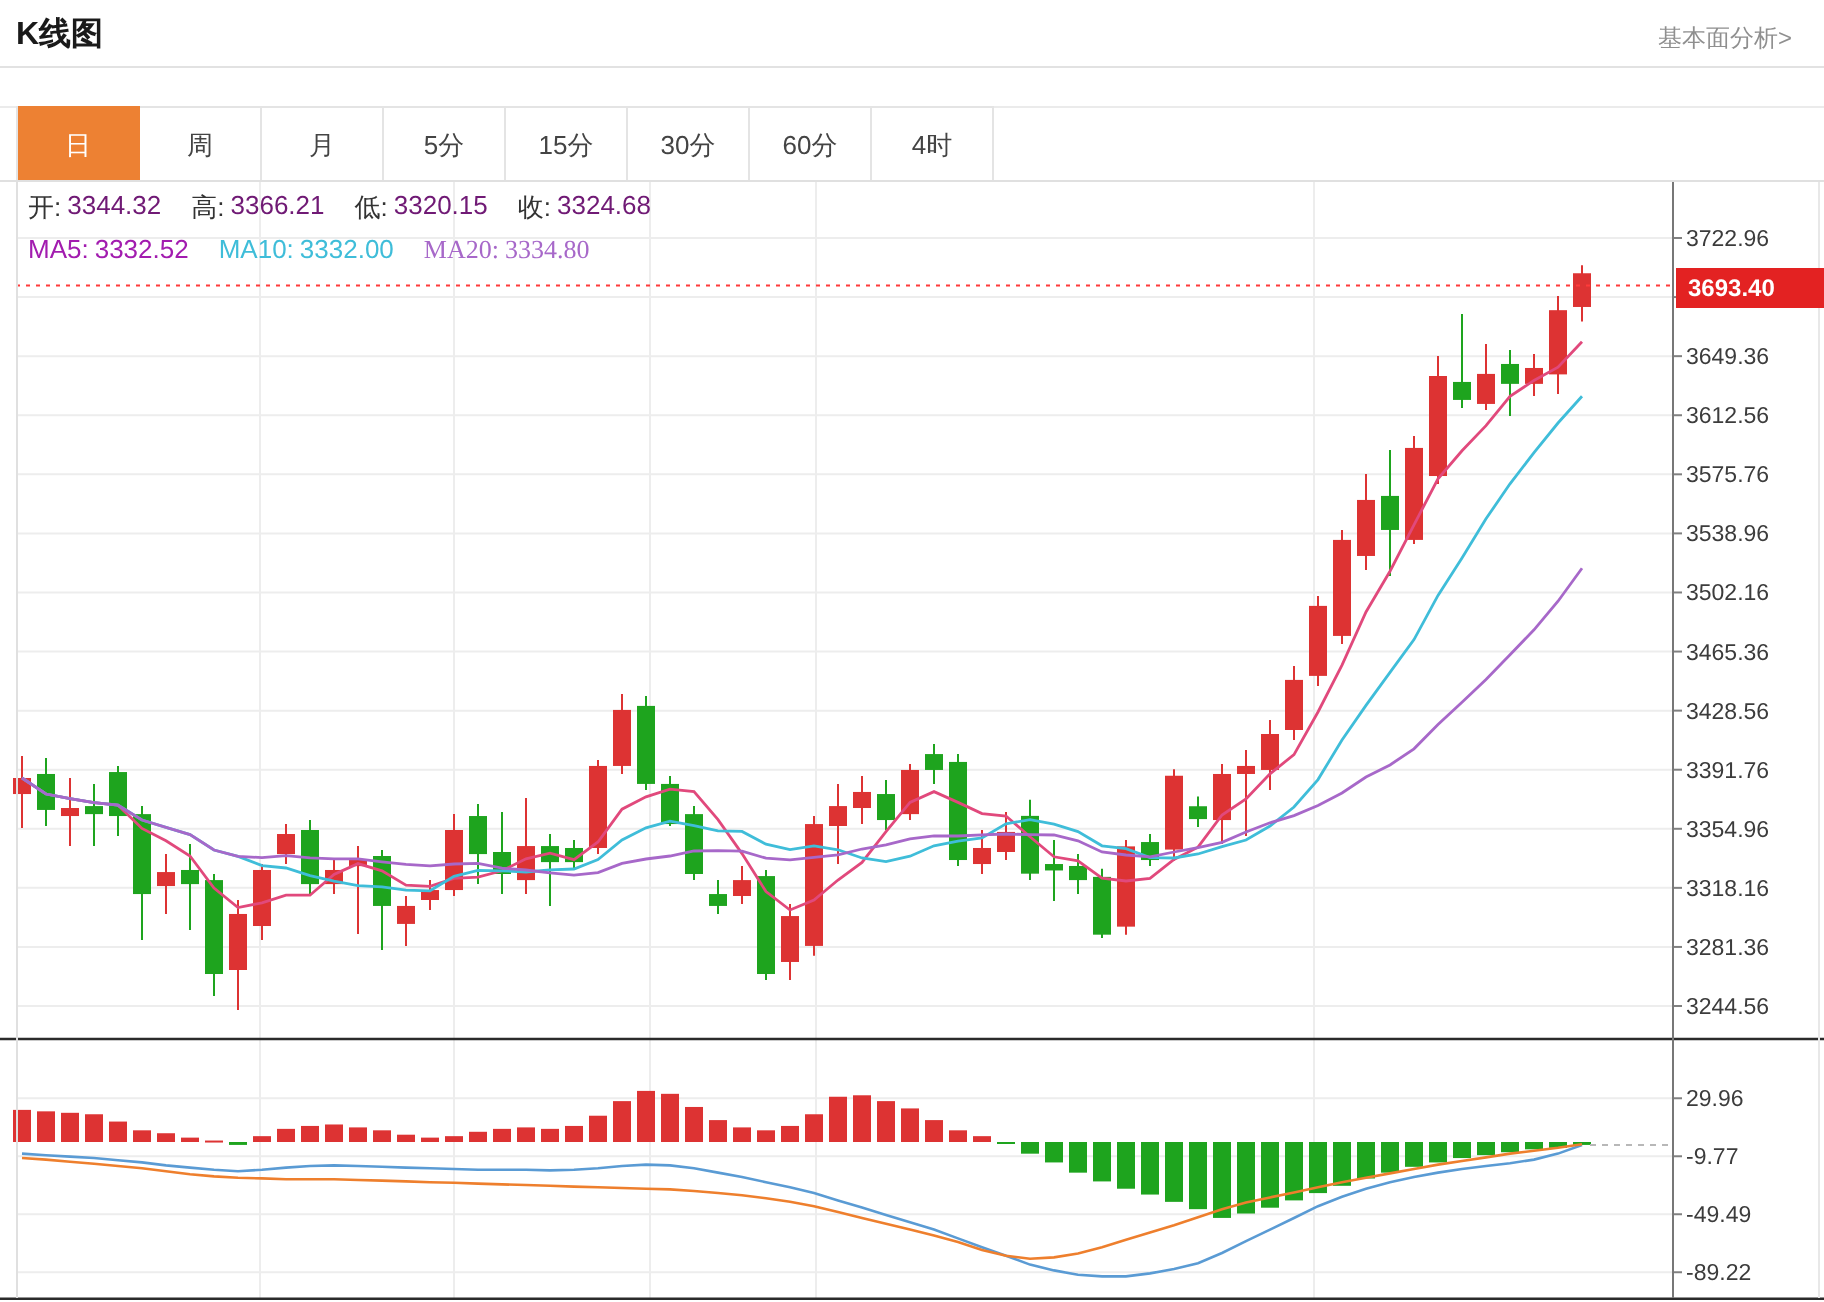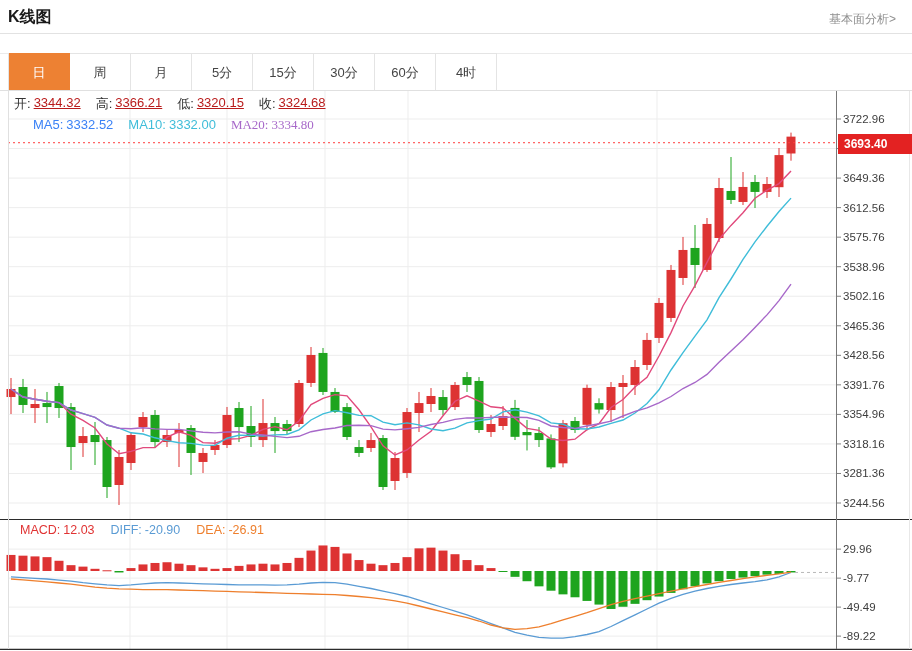--- a/index.html
+++ b/index.html
@@ -9,22 +9,22 @@
   .top-link{position:absolute;right:16px;top:11px;font-size:12px;color:#8f8f8f;cursor:pointer;}
   .hline{position:absolute;left:0;width:912px;height:0;border-top:1px solid #e2e2e2;}
   .tabs{position:absolute;left:8px;top:53px;display:flex;border-left:1px solid #e4e4e4;z-index:5;}
   .tab{width:60px;height:37px;line-height:37px;text-align:center;font-size:13px;color:#444;
        background:#fff;border-top:1px solid #e4e4e4;border-right:1px solid #e4e4e4;cursor:pointer;}
   .tab.active{background:#ed8133;color:#fff;border-top-color:#ed8133;border-right-color:#ed8133;}
   svg{position:absolute;left:0;top:0;font-family:"Liberation Sans","DejaVu Sans",sans-serif;}
   .info-row{position:absolute;display:flex;gap:15px;font-size:13px;z-index:4;white-space:nowrap;}
   .info-row .item{display:flex;gap:3px;}
   .lbl{color:#333;}
-  .val-green{color:#b91c1c;text-decoration:underline;}
-  .c-ma5{color:#3b82f6;margin-left:19px;}
+  .val-green{color:#701a75;}
+  .c-ma5{color:#a21caf;}
   .c-ma10{color:#3fbdd9;text-align:right;}
   .c-ma20{color:#a768c9;font-family:Liberation Serif, serif;}
   .c-macd{color:#e03333;}
   .c-diff{color:#5a9bd4;}
   .c-dea{color:#ee7f2d;}
   .badge{position:absolute;left:838px;top:134px;width:72px;height:20px;background:#e32222;color:#fff;
          font-size:12px;font-weight:bold;line-height:20px;padding-left:6px;z-index:6;}
 </style>
 </head>
 <body>
@@ -363,29 +363,15 @@
       </span>
     <span class="item c-ma10">
         <span>MA10:</span>
         <span>3332.00</span>
       </span>
     <span class="item c-ma20">
         <span>MA20:</span>
         <span>3334.80</span>
       </span>
   </div>
-  <div class="info-row" style="left:20px;top:523px;font-size:12.5px;gap:16px;">
-    <span class="item c-macd">
-        <span>MACD:</span>
-        <span>12.03</span>
-      </span>
-    <span class="item c-diff">
-        <span>DIFF:</span>
-        <span>-20.90</span>
-      </span>
-    <span class="item c-dea">
-        <span>DEA:</span>
-        <span>-26.91</span>
-      </span>
-  </div>
 
   <div class="badge">3693.40</div>
 </div>
 
 </body></html>

